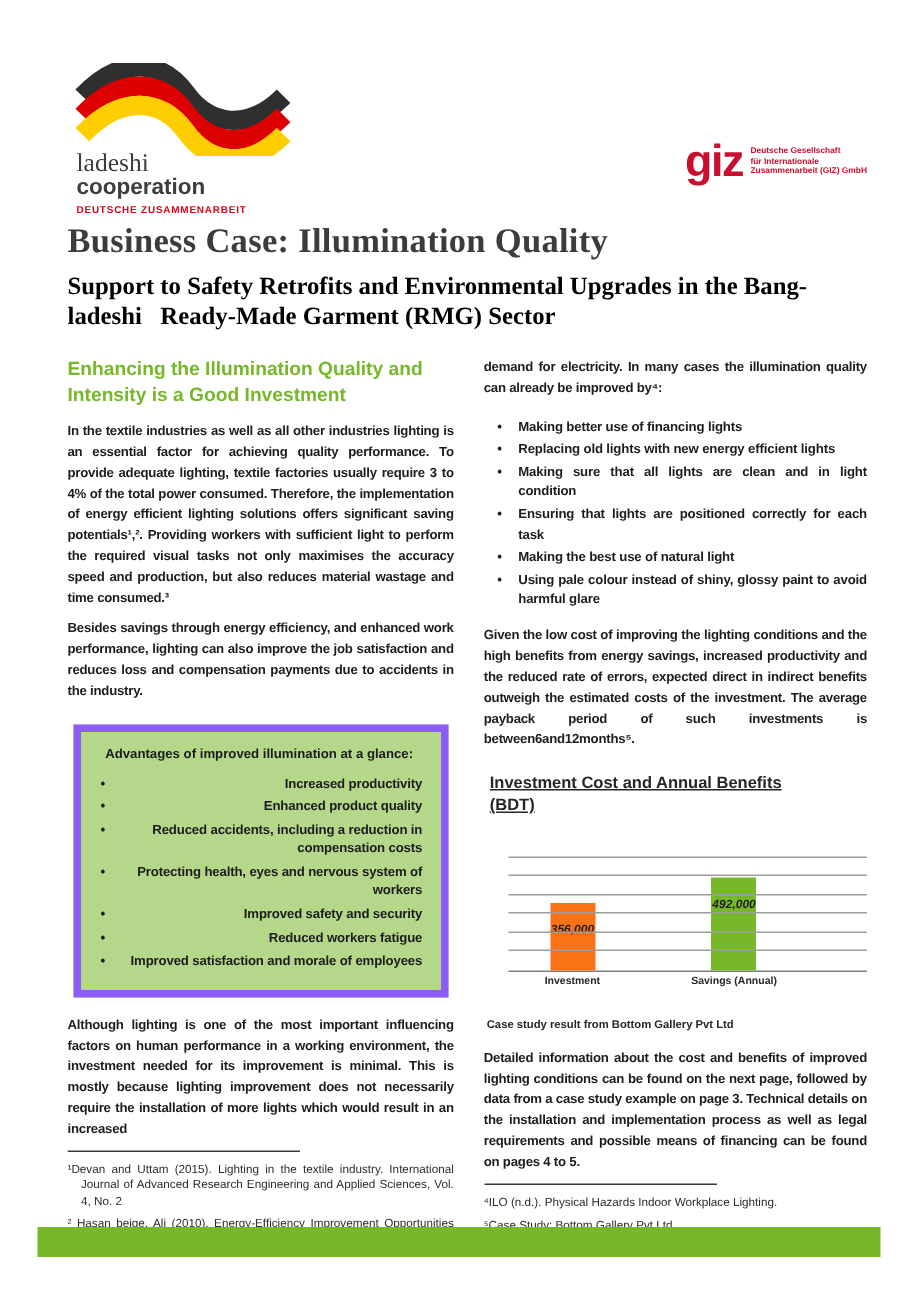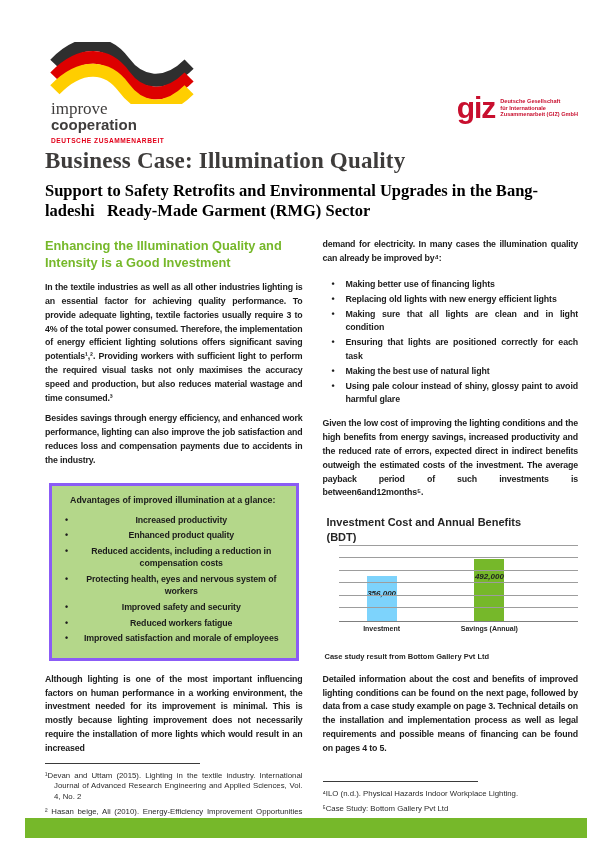--- a/index.html
+++ b/index.html
@@ -30,32 +30,32 @@
   .col { display:flex; flex-direction:column; }
   .col-left  { width:258px; }
   .col-right { width:256px; }
 
   .green-heading { font-size:12.8px; font-weight:700; color:#76b82a; line-height:1.3; margin-bottom:10px; }
 
   p.body { font-size:8.8px; font-weight:700; letter-spacing:-0.15px; line-height:13.8px;
            color:#1c1c1c; text-align:justify; margin-bottom:7px; }
 
   
-  .adv-box { background:#b4d78a; border:3px solid #8b5cf6; padding:9px 12px 10px 10px; margin:8px 4px 12px 4px; }
+  .adv-box { background:#b4d78a; border:5px solid #8b5cf6; padding:9px 12px 10px 10px; margin:8px 4px 12px 4px; }
   .adv-title { font-size:8.8px; font-weight:700; color:#1c1c1c; text-align:center; margin-bottom:9px; }
   ul.blist { list-style:none; }
   ul.blist li { position:relative; padding-left:17px; font-size:8.8px; font-weight:700; letter-spacing:-0.1px;
-                color:#1c1c1c; line-height:12.6px; margin-bottom:3px; text-align:center; }
+                color:#1c1c1c; line-height:12.6px; margin-bottom:3px; text-align:right; }
   ul.blist li::before { content:"•"; position:absolute; left:3px; top:0; font-size:9px; }
   .col-right ul.blist { margin:5px 0 9px 6px; }
   .col-right ul.blist li { line-height:13.2px; margin-bottom:2px; text-align:justify; }
 
   
   .chart { margin-top:8px; }
-  .chart-title { font-size:11px; font-weight:700; color:#262626; line-height:1.35; margin-bottom:1px; margin-left:4px; }
+  .chart-title { font-size:11px; font-weight:700; color:#262626; line-height:1.35; margin-bottom:27px; margin-left:4px;text-decoration:underline; }
   .chart-plot { position:relative; height:76px; margin-left:16px; border-bottom:1px solid #7f7f7f; }
   .gridline { position:absolute; left:0; right:0; height:1px; background:#9d9d9d; }
   .bar { position:absolute; bottom:0; width:30px; background:#76b82a;font-style:italic; }
   .bar-0 { left:calc(18% - 15px); }
   .bar-1 { left:calc(63% - 15px); }
   .bar-label { position:absolute; top:13px; left:50%; transform:translateX(-50%); font-size:8px; font-weight:700; color:#1f1f1f; white-space:nowrap; }
   .xlabels { position:relative; height:14px; margin-left:16px; margin-top:3px; }
   .xlabels span { position:absolute; transform:translateX(-50%); font-size:7px; font-weight:700; color:#262626; white-space:nowrap; }
   .xlabel-0 { left:18%; }
   .xlabel-1 { left:63%; }
@@ -78,21 +78,21 @@
 <div class="page">
 
   <div class="header">
     <div class="brand">
       <svg width="148" height="62" viewBox="0 0 150 62">
         <path d="M8,22 C35,-6 62,-2 78,20 C94,42 120,46 144,22" fill="none" stroke="#2f2f2f" stroke-width="13"></path>
         <path d="M8,35 C35,7 62,11 78,33 C94,55 120,59 144,35" fill="none" stroke="#dd0000" stroke-width="13"></path>
         <path d="M8,48 C35,20 62,24 78,46 C94,68 120,72 144,48" fill="none" stroke="#ffce00" stroke-width="13"></path>
       </svg>
       <div class="brand-text">
-        <span class="brand-word1">improve</span>
+        <span class="brand-word1">ladeshi</span>
         <span class="brand-word2">cooperation</span>
         <span class="brand-tagline">DEUTSCHE ZUSAMMENARBEIT</span>
       </div>
     </div>
     <div class="giz">
       <span class="giz-word">giz</span>
       <span class="giz-tag">
         <span style="display:block">Deutsche Gesellschaft</span>
         <span style="display:block">für Internationale</span>
         <span style="display:block">Zusammenarbeit (GIZ) GmbH</span>
@@ -147,21 +147,21 @@
         <li>Using pale colour instead of shiny, glossy paint to avoid harmful glare</li>
       </ul>
       <p class="body">Given the low cost of improving the lighting conditions and the high benefits from energy savings, increased productivity and the reduced rate of errors, expected direct in indirect benefits outweigh the estimated costs of the investment. The average payback period of such investments is between6and12months⁵.</p>
 
       <div class="chart">
         <div class="chart-title">
           <span style="display:block">Investment Cost and Annual Benefits</span>
           <span style="display:block">(BDT)</span>
         </div>
         <div class="chart-plot">
-          <div class="bar bar-0" style="height: 59.3333%; background: #7dd3fc;">
+          <div class="bar bar-0" style="height: 59.3333%; background: #f97316;">
             <span class="bar-label">356,000</span>
           </div>
           <div class="bar bar-1" style="height: 82%; background: rgb(118, 184, 42);">
             <span class="bar-label">492,000</span>
           </div>
         <div class="gridline" style="bottom: 16.6667%;"></div>
             <div class="gridline" style="bottom: 33.3333%;"></div>
             <div class="gridline" style="bottom: 50%;"></div>
             <div class="gridline" style="bottom: 66.6667%;"></div>
             <div class="gridline" style="bottom: 83.3333%;"></div>

